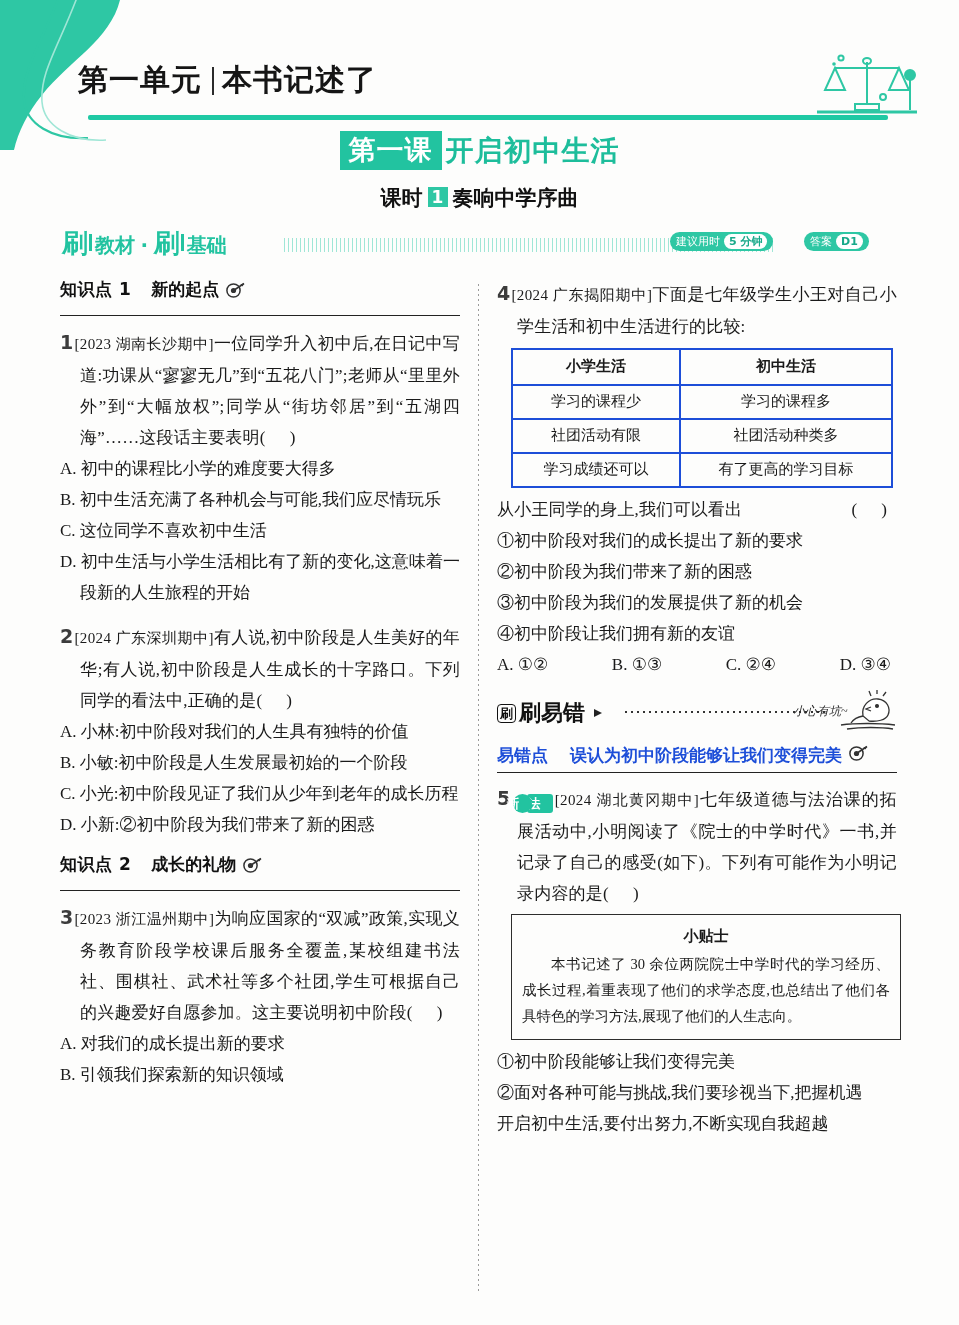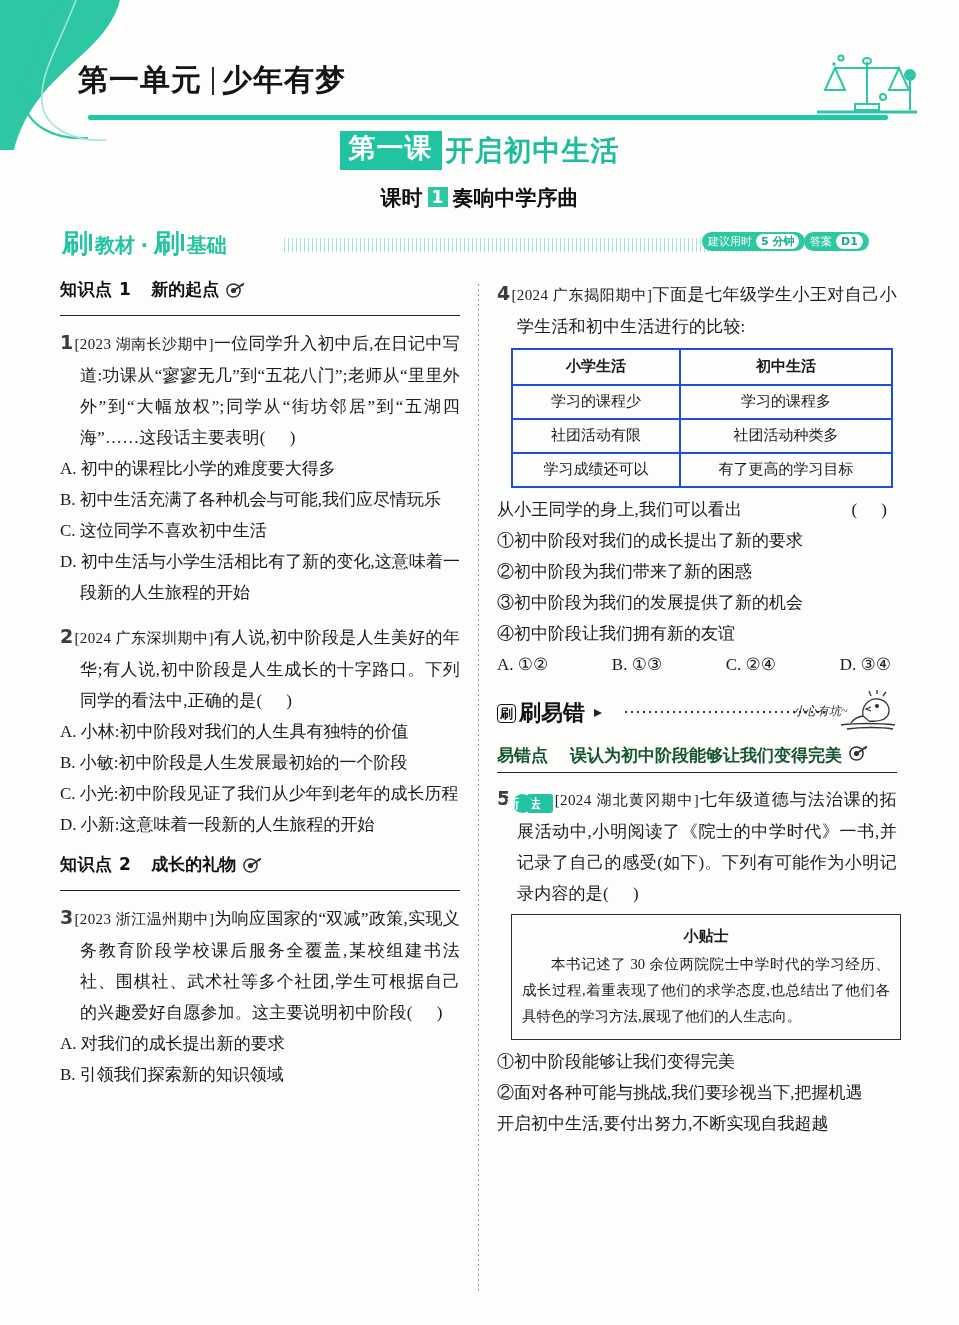--- a/index.html
+++ b/index.html
@@ -73,21 +73,21 @@
     position: absolute;
     left: 0; top: 131px;
     width: 959px;
     text-align: center;
     white-space: nowrap;
   }
   .lesson-chip {
     display: inline-block;
     background: #22c3a0;
     color: #ffffff;
-    font-family: Liberation Mono, monospace;
+    font-family: Liberation Serif, serif;
     font-weight: bold;
     font-size: 27px;
     line-height: 34px;
     padding: 2px 9px 3px 9px;
     vertical-align: middle;
     letter-spacing: 1px;
   }
   .lesson-name {
     display: inline-block;
     color: #1dbd9b;
@@ -173,21 +173,21 @@
   }
   .pill .val {
     background: #ffffff;
     color: #18a98a;
     border-radius: 8px;
     padding: 0 5px;
     line-height: 15px;
     font-weight: bold;
     font-size: 11px;
   }
-  #pill-time { left: 640px; }
+  #pill-time { left: 608px; }
   #pill-answer { left: 742px; }
 
   
   .columns {
     position: absolute;
     left: 60px; top: 278px;
     width: 845px; height: 1030px;
   }
   .col {
     position: absolute;
@@ -316,21 +316,21 @@
     color: #2b2b2b;
     font-style: italic;
     white-space: nowrap;
   }
   .bird-icon { position: absolute; right: 0px; top: -4px; }
 
   .ec-head {
     font-family: "DejaVu Sans", sans-serif;
     font-weight: bold;
     font-size: 17px;
-    color: #14532d;
+    color: #1d4ed8;
     line-height: 30px;
     border-bottom: 1.6px solid #222;
     padding-bottom: 2px;
     margin-bottom: 10px;
     text-indent: 0;
   }
   .ec-head .ec-label { margin-right: 22px; }
   .ec-head .ec-text  { display: inline; }
 
   
@@ -390,21 +390,21 @@
   <svg class="corner-deco" viewBox="0 0 190 150">
     <path d="M 0 0 L 120 0 C 110 40 70 60 42 95 C 28 112 18 132 14 150 L 0 150 Z" fill="#2ec7a4"></path>
     <path d="M 60 -5 C 40 45 22 70 24 100 C 26 124 52 140 88 138" fill="none" stroke="#2ec7a4" stroke-width="2.2"></path>
     <path d="M 78 -5 C 58 48 40 72 42 102 C 44 126 70 142 106 140" fill="none" stroke="#9fe6d6" stroke-width="1.6"></path>
   </svg>
 
   <div class="unit-header">
     <div class="unit-title">
       <span class="u-num">第一单元</span>
       <span class="u-sep"></span>
-      <span>少年有梦</span>
+      <span>本书记述了</span>
     </div>
     <div class="unit-rule"></div>
     <svg class="scale-icon" viewBox="0 0 100 70">
       <g fill="none" stroke="#2ec7a4" stroke-width="2">
         <line x1="50" y1="14" x2="50" y2="56"></line>
         <line x1="18" y1="20" x2="82" y2="20"></line>
         <path d="M 18 20 L 8 42 L 28 42 Z"></path>
         <path d="M 82 20 L 72 42 L 92 42 Z"></path>
         <ellipse cx="50" cy="13" rx="4" ry="3"></ellipse>
         <rect x="38" y="56" width="24" height="6"></rect>
@@ -469,21 +469,21 @@
         <div class="opt">D. 初中生活与小学生活相比有了新的变化,这意味着一段新的人生旅程的开始</div>
       </div>
 
       <div class="q">
         <div class="q-body">
           <span class="q-num">2</span><span class="q-src">[2024 广东深圳期中]</span><span>有人说,初中阶段是人生美好的年华;有人说,初中阶段是人生成长的十字路口。下列同学的看法中,正确的是</span><span class="paren">(    )</span>
         </div>
         <div class="opt">A. 小林:初中阶段对我们的人生具有独特的价值</div>
         <div class="opt">B. 小敏:初中阶段是人生发展最初始的一个阶段</div>
         <div class="opt">C. 小光:初中阶段见证了我们从少年到老年的成长历程</div>
-        <div class="opt">D. 小新:这意味着一段新的人生旅程的开始</div>
+        <div class="opt">D. 小新:②初中阶段为我们带来了新的困惑</div>
       </div>
 
       <div class="kp-head">
         <span class="kp-label">知识点 2</span>
         <span class="kp-name">成长的礼物</span>
         <svg class="target-icon" width="20" height="16" viewBox="0 0 20 16">
           <circle cx="8.5" cy="8.5" r="6.6" fill="none" stroke="#333" stroke-width="1.5"></circle>
           <circle cx="8.5" cy="8.5" r="2.6" fill="#333"></circle>
           <line x1="8.5" y1="8.5" x2="19" y2="1.5" stroke="#333" stroke-width="1.6"></line>
           <path d="M 19 1.5 L 15.4 2.2 L 17.6 4.6 Z" fill="#333"></path>

